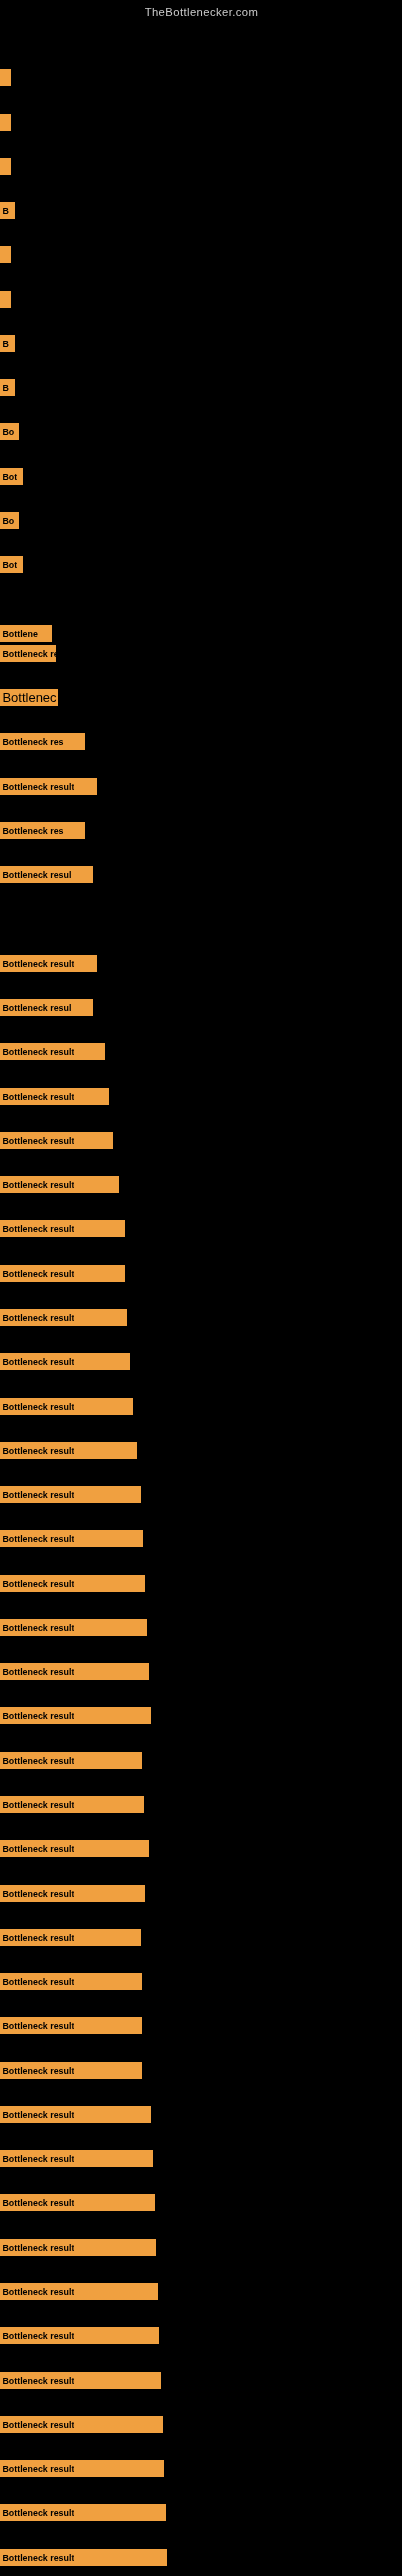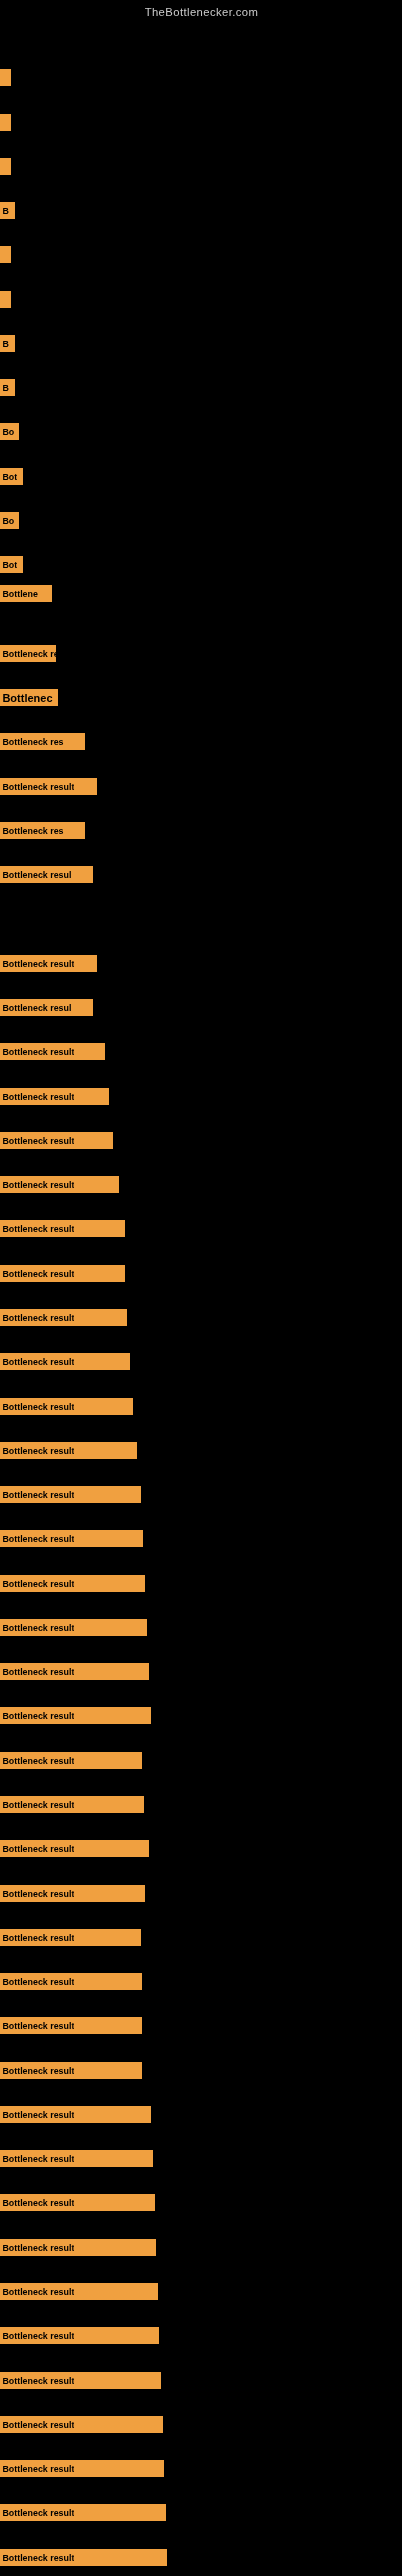--- a/index.html
+++ b/index.html
@@ -78,33 +78,33 @@
     <div style="position: absolute; left: 0px; top: 483px; width: 403px; height: 32px;">
       <div style="position: absolute; left: 0px; top: 7.2px; width: 19.3px; height: 17.7px; background-color: rgb(240, 160, 64); display: flex; align-items: center; padding-left: 2.4px; overflow: hidden;">
         <span style="color: rgb(0, 0, 0); font-size: 8.9px; font-weight: bold; white-space: nowrap; overflow: hidden;">Bo</span>
       </div>
     </div>
     <div style="position: absolute; left: 0px; top: 527px; width: 403px; height: 32px;">
       <div style="position: absolute; left: 0px; top: 7.2px; width: 22.5px; height: 17.7px; background-color: rgb(240, 160, 64); display: flex; align-items: center; padding-left: 2.4px; overflow: hidden;">
         <span style="color: rgb(0, 0, 0); font-size: 8.9px; font-weight: bold; white-space: nowrap; overflow: hidden;">Bot</span>
       </div>
     </div>
-    <div style="position: absolute; left: 0px; top: 556px; width: 374px; height: 32px;">
+    <div style="position: absolute; left: 0px; top: 596px; width: 374px; height: 32px;">
       <div style="position: absolute; left: 0px; top: 7.2px; width: 52px; height: 17.7px; background-color: rgb(240, 160, 64); display: flex; align-items: center; padding-left: 2.4px; overflow: hidden;">
         <span style="color: rgb(0, 0, 0); font-size: 8.9px; font-weight: bold; white-space: nowrap; overflow: hidden;">Bottlene</span>
       </div>
     </div>
     <div style="position: absolute; left: 0px; top: 616px; width: 403px; height: 32px;">
       <div style="position: absolute; left: 0px; top: 7.2px; width: 56px; height: 17.7px; background-color: rgb(240, 160, 64); display: flex; align-items: center; padding-left: 2.4px; overflow: hidden;">
         <span style="color: rgb(0, 0, 0); font-size: 8.9px; font-weight: bold; white-space: nowrap; overflow: hidden;">Bottleneck re</span>
       </div>
     </div>
     <div style="position: absolute; left: 0px; top: 660px; width: 403px; height: 32px;">
       <div style="position: absolute; left: 0px; top: 7.2px; width: 58px; height: 17.7px; background-color: rgb(240, 160, 64); display: flex; align-items: center; padding-left: 2.4px; overflow: hidden;">
-        <span style="color: rgb(0, 0, 0); font-size: 11px; font-weight: bold; white-space: nowrap; overflow: hidden;">Bottlenec</span>
+        <span style="color: rgb(0, 0, 0); font-size: 13px; font-weight: normal; white-space: nowrap; overflow: hidden;">Bottlenec</span>
       </div>
     </div>
     <div style="position: absolute; left: 0px; top: 704px; width: 403px; height: 32px;">
       <div style="position: absolute; left: 0px; top: 7.2px; width: 85px; height: 17.7px; background-color: rgb(240, 160, 64); display: flex; align-items: center; padding-left: 2.4px; overflow: hidden;">
         <span style="color: rgb(0, 0, 0); font-size: 8.9px; font-weight: bold; white-space: nowrap; overflow: hidden;">Bottleneck res</span>
       </div>
     </div>
     <div style="position: absolute; left: 0px; top: 749px; width: 403px; height: 32px;">
       <div style="position: absolute; left: 0px; top: 7.2px; width: 97px; height: 17.7px; background-color: rgb(240, 160, 64); display: flex; align-items: center; padding-left: 2.4px; overflow: hidden;">
         <span style="color: rgb(0, 0, 0); font-size: 8.9px; font-weight: bold; white-space: nowrap; overflow: hidden;">Bottleneck result</span>

